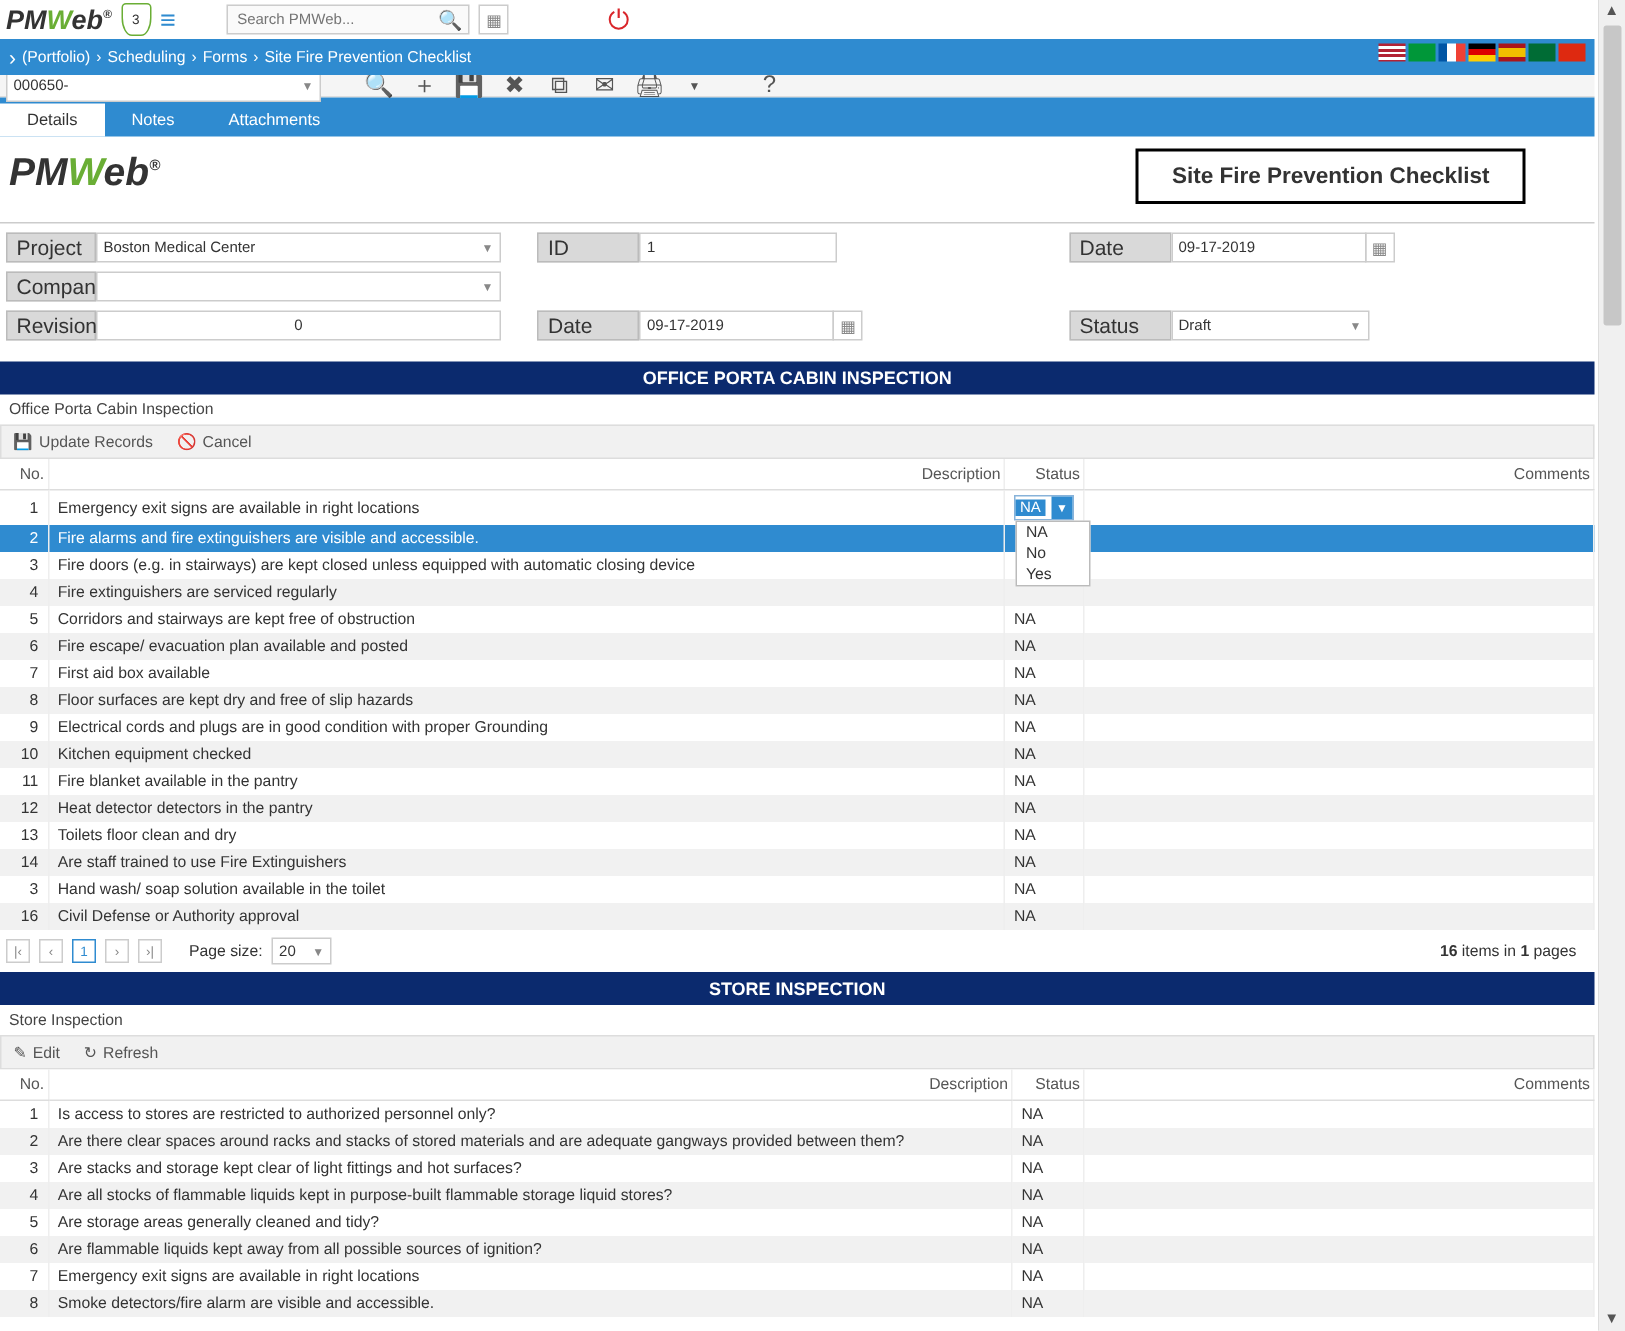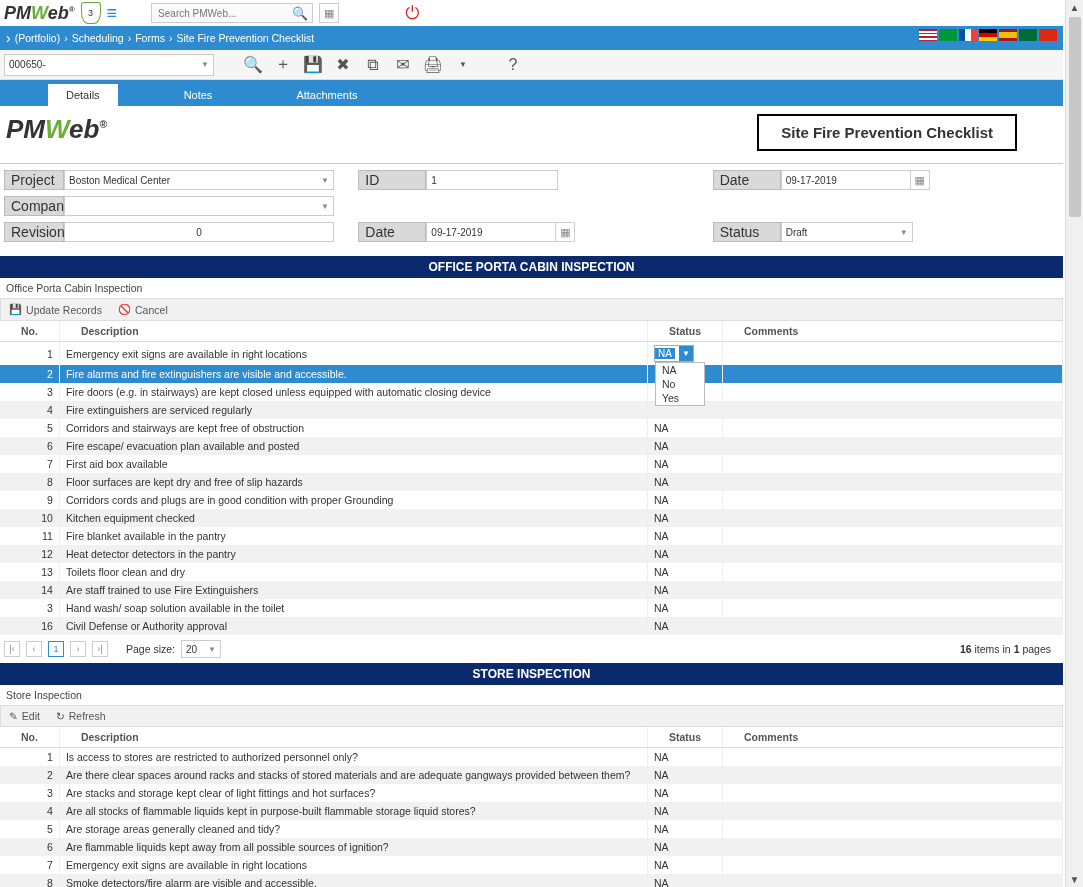--- a/index.html
+++ b/index.html
@@ -27,27 +27,27 @@
   .flag { width:18px; height:12px; }
   .f-us{background:linear-gradient(#b22234 0 15%,#fff 15% 30%,#b22234 30% 45%,#fff 45% 60%,#b22234 60% 75%,#fff 75% 90%,#b22234 90% 100%);}
   .f-br{background:#009739;}
   .f-fr{background:linear-gradient(90deg,#0055a4 33%,#fff 33% 66%,#ef4135 66%);}
   .f-de{background:linear-gradient(#000 33%,#dd0000 33% 66%,#ffce00 66%);}
   .f-es{background:linear-gradient(#aa151b 25%,#f1bf00 25% 75%,#aa151b 75%);}
   .f-sa{background:#006c35;}
   .f-cn{background:#de2910;}
 
   
-  .sub-tb { background:#f5f5f5; border-bottom:1px solid #ddd; height:30px; display:flex; align-items:center; padding:0 4px; gap:8px; }
+  .sub-tb { background:#f5f5f5; border-bottom:1px solid #ddd; height:15px; display:flex; align-items:center; padding:0 4px; gap:8px; }
   .doc-select { width:210px; height:22px; border:1px solid #ccc; background:#fff; font-size:10px; padding:0 4px; display:flex; align-items:center; justify-content:space-between; }
   .tbicon { width:22px; height:22px; display:flex; align-items:center; justify-content:center; font-size:16px; color:#555; cursor:pointer; }
   .tbspacer { width:12px; }
 
   .tab-bar { background:#2f8bd0; height:26px; display:flex; align-items:flex-end; }
-  .tab { padding:5px 18px 5px; color:#fff; font-size:11px; cursor:pointer;margin-left:48px; }
+  .tab { padding:5px 18px 5px; color:#fff; font-size:11px; cursor:pointer; }
   .tab.active { background:#fff; color:#333; }
 
   
   .doc-header { padding:8px 6px 12px; border-bottom:1px solid #ccc; display:flex; align-items:flex-start; justify-content:space-between; }
   .logo-big { font-size:26px; font-weight:bold; font-style:italic; }
   .logo-big .w { color:#6aae35; }
   .title-box { border:2px solid #000; padding:8px 22px; font-size:15px; font-weight:bold; margin-right:40px; }
 
   
   .form-grid { display:flex; padding:6px 0 8px; gap:0; }
@@ -62,21 +62,21 @@
   .calbtn { width:20px; height:20px; border:1px solid #ccc; display:flex; align-items:center; justify-content:center; color:#888; margin-left:-1px; }
 
   
   .section-bar { background:#0b2a6e; color:#fff; font-weight:bold; font-size:12px; text-align:center; padding:4px 0; }
   .section-title { font-size:10.5px; color:#444; padding:4px 6px; }
   .grid-tb { background:#f1f1f1; border:1px solid #ddd; padding:4px 8px; display:flex; gap:16px; }
   .gbtn { color:#555; font-size:10.5px; display:flex; align-items:center; gap:4px; cursor:pointer; }
 
   
   table.grid { width:100%; border-collapse:collapse; font-size:10.5px; }
-  table.grid th { background:#fff; border-bottom:1px solid #ddd; text-align:left; padding:4px 21px; font-weight:bold; color:#555; border-right:1px solid #eee; }
+  table.grid th { background:#fff; border-bottom:1px solid #ddd; text-align:right; padding:4px 2px; font-weight:normal; color:#555; border-right:1px solid #eee; }
   table.grid td { padding:3px 6px; border-right:1px solid #eee; }
   table.grid tr:nth-child(even) td { background:#f1f1f1; }
   table.grid tr.selected td { background:#2f8bd0 !important; color:#fff; }
   .col-no{width:32px;text-align:right;}
   .col-status{width:48px;}
   .col-comm{width:340px;}
 
   .dd { position:relative; background:#fff; border:1px solid #88b3da; height:17px; width:40px; display:flex; align-items:center; }
   .dd .dval { background:#2f8bd0; color:#fff; padding:0 3px; font-size:10px; }
   .dd .dda { background:#2f8bd0; color:#fff; width:14px; height:15px; margin-left:auto; display:flex; align-items:center; justify-content:center; font-size:8px; }
@@ -297,21 +297,21 @@
           <td class="col-comm"></td>
         </tr>
         <tr>
           <td class="col-no">8</td>
           <td>Floor surfaces are kept dry and free of slip hazards</td>
           <td class="col-status">NA</td>
           <td class="col-comm"></td>
         </tr>
         <tr>
           <td class="col-no">9</td>
-          <td>Corridors cords and plugs are in good condition with proper Grounding</td>
+          <td>Electrical cords and plugs are in good condition with proper Grounding</td>
           <td class="col-status">NA</td>
           <td class="col-comm"></td>
         </tr>
         <tr>
           <td class="col-no">10</td>
           <td>Kitchen equipment checked</td>
           <td class="col-status">NA</td>
           <td class="col-comm"></td>
         </tr>
         <tr>

